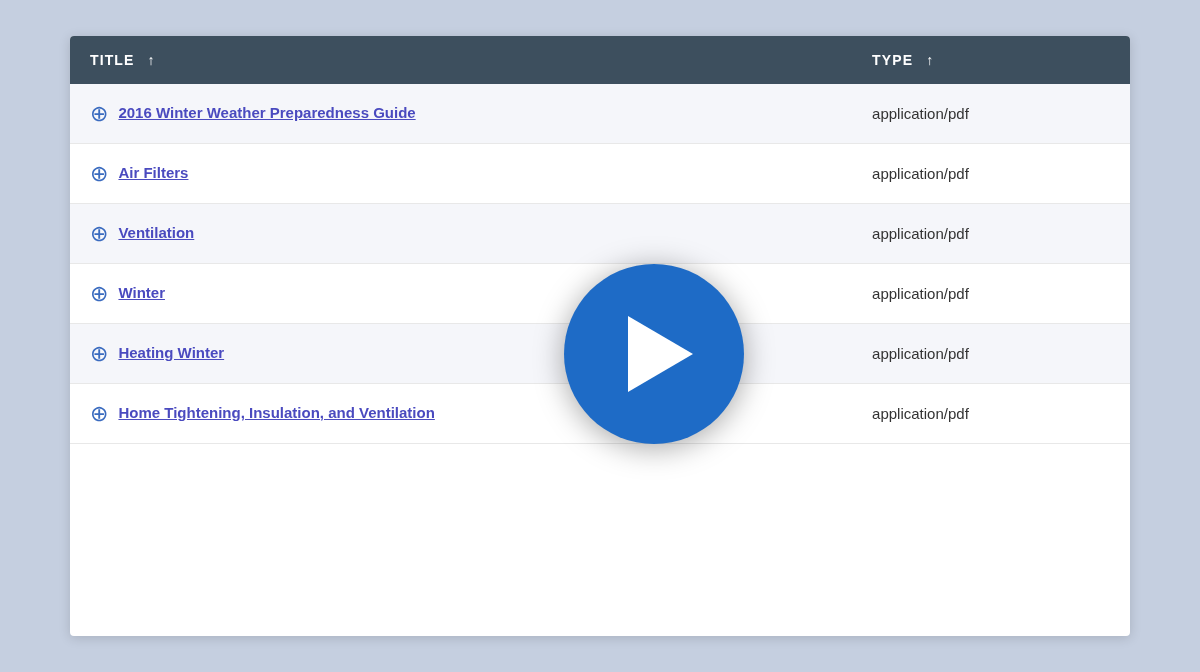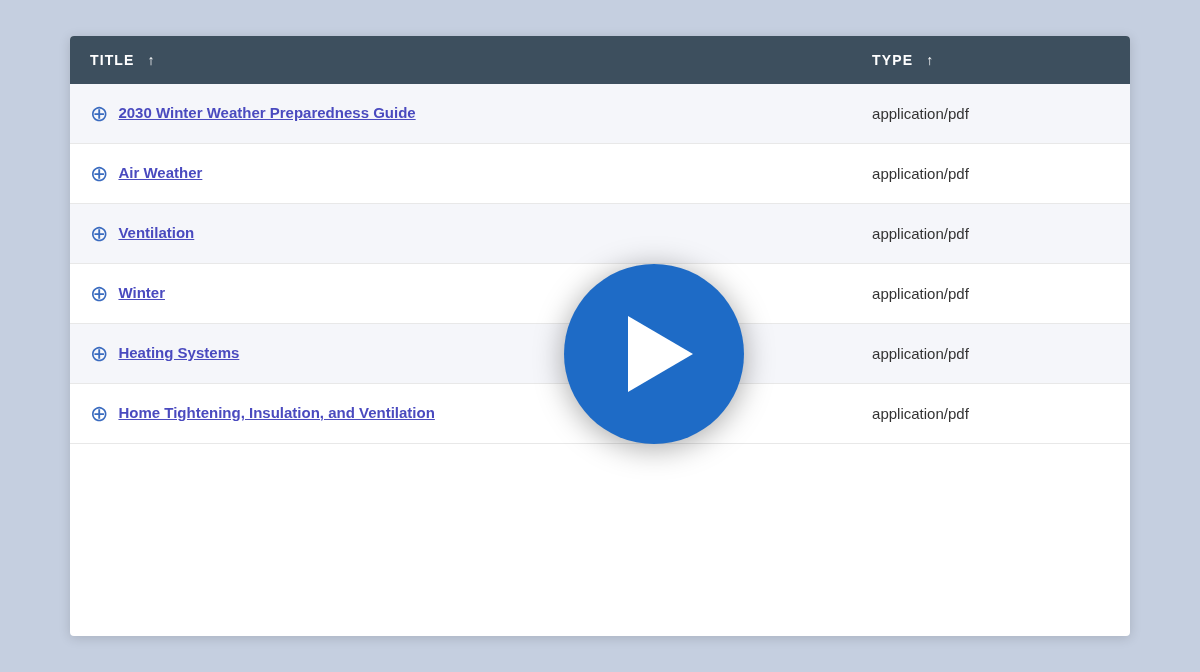--- a/index.html
+++ b/index.html
@@ -162,30 +162,30 @@
           <span>TYPE</span>
           <span class="sort-arrow">↑</span>
         </th>
       </tr>
     </thead>
     <tbody id="table-body">
     <tr style="background: rgb(245, 246, 250);">
           <td>
             <div class="title-cell">
               <span class="plus-icon">⊕</span>
-              <span class="row-link">2030 Winter Weather Preparedness Guide</span>
+              <span class="row-link">2016 Winter Weather Preparedness Guide</span>
             </div>
           </td>
           <td class="type-cell">application/pdf</td>
         </tr>
         <tr style="background: rgb(255, 255, 255);">
           <td>
             <div class="title-cell">
               <span class="plus-icon">⊕</span>
-              <span class="row-link">Air Weather</span>
+              <span class="row-link">Air Filters</span>
             </div>
           </td>
           <td class="type-cell">application/pdf</td>
         </tr>
         <tr style="background: rgb(245, 246, 250);">
           <td>
             <div class="title-cell">
               <span class="plus-icon">⊕</span>
               <span class="row-link">Ventilation</span>
             </div>
@@ -198,21 +198,21 @@
               <span class="plus-icon">⊕</span>
               <span class="row-link">Winter</span>
             </div>
           </td>
           <td class="type-cell">application/pdf</td>
         </tr>
         <tr style="background: rgb(245, 246, 250);">
           <td>
             <div class="title-cell">
               <span class="plus-icon">⊕</span>
-              <span class="row-link">Heating Systems</span>
+              <span class="row-link">Heating Winter</span>
             </div>
           </td>
           <td class="type-cell">application/pdf</td>
         </tr>
         <tr style="background: rgb(255, 255, 255);">
           <td>
             <div class="title-cell">
               <span class="plus-icon">⊕</span>
               <span class="row-link">Home Tightening, Insulation, and Ventilation</span>
             </div>

